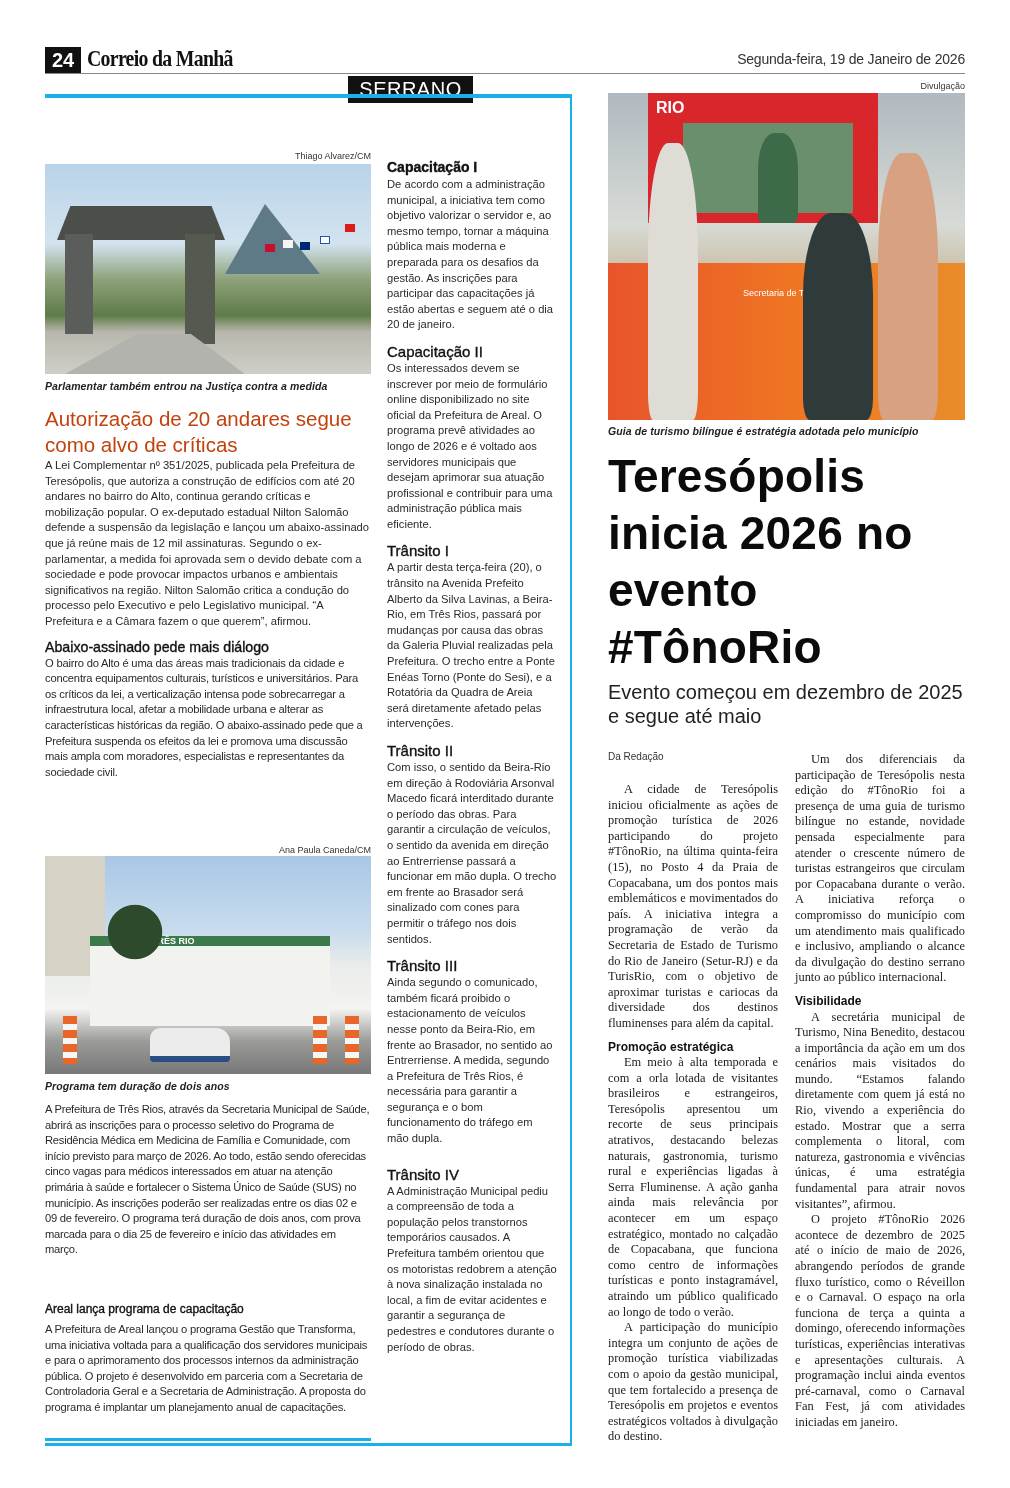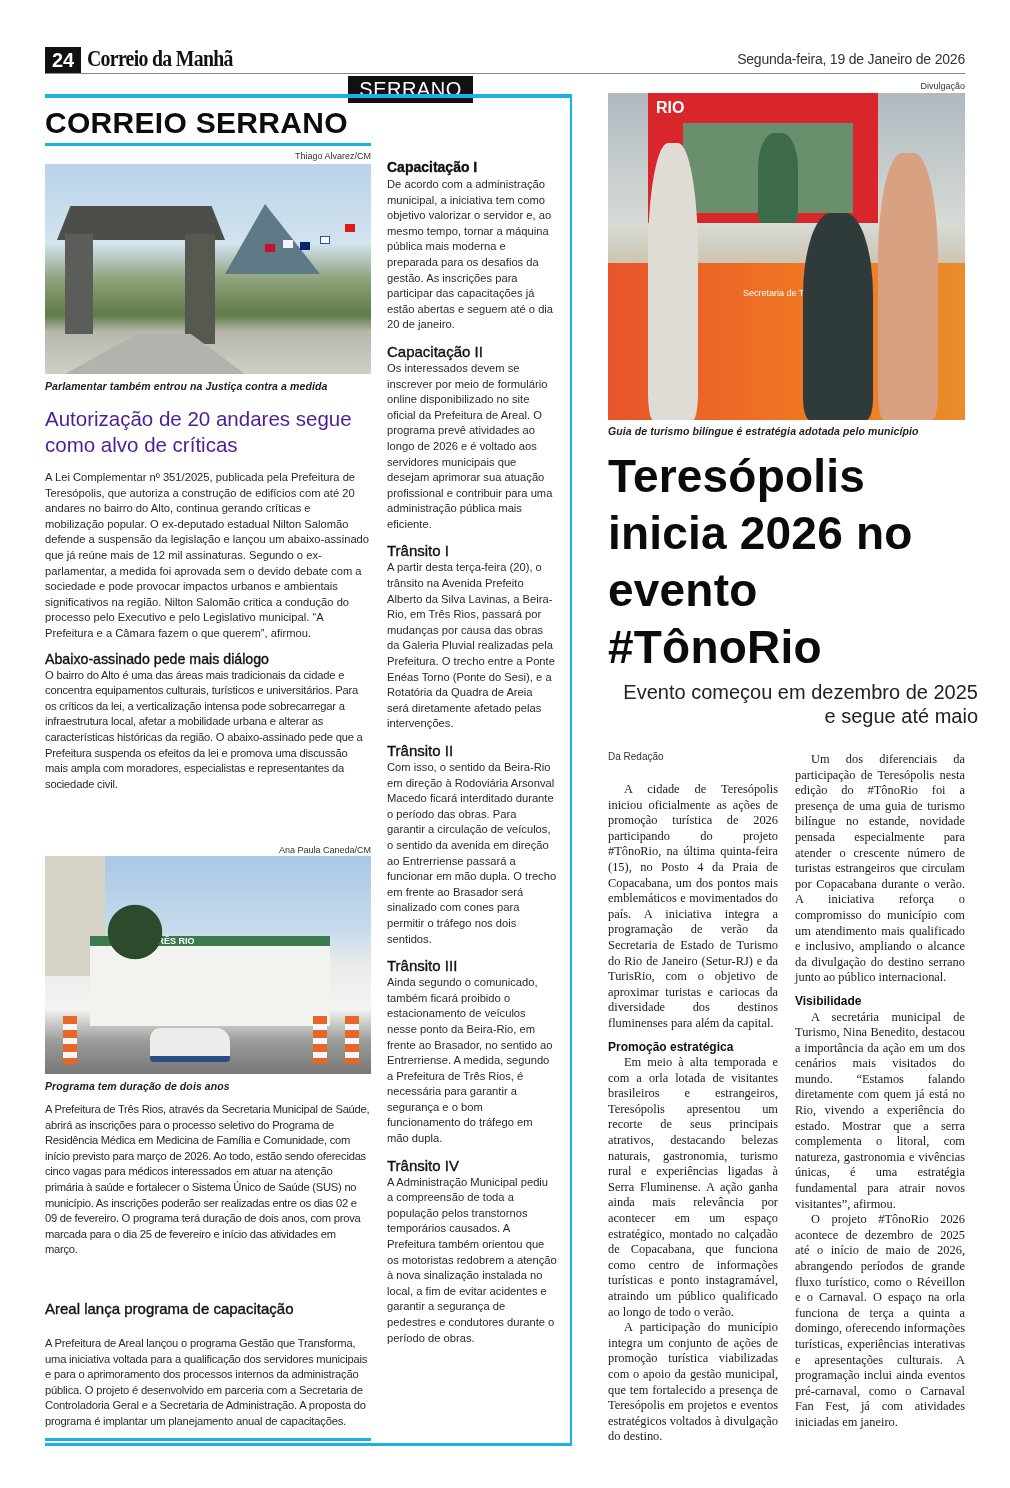--- a/index.html
+++ b/index.html
@@ -60,56 +60,55 @@
   .feature-photo .booth { position: absolute; left: 40px; top: 0; width: 230px; height: 130px; background: #d8262a; }
   .feature-photo .screen { position: absolute; left: 75px; top: 30px; width: 170px; height: 90px; background: #6a8f6d; }
   .feature-photo .counter { position: absolute; left: 0; top: 170px; width: 357px; height: 157px;
     background: linear-gradient(90deg, #e8542b 0%, #f07a22 60%, #e98c2a 100%); }
   .feature-photo .person { position: absolute; border-radius: 40% 40% 10% 10%; }
   .feature-photo .rio-logo { position: absolute; left: 48px; top: 6px; color: #fff; font-weight: 700; font-size: 16px; }
   .feature-photo .sec-label { position: absolute; left: 135px; top: 195px; color: #fff; font-size: 9px; line-height: 11px; }
 
   .headline { position: absolute; left: 608px; top: 448px; width: 370px; font-size: 46px; line-height: 57px;
               font-weight: 700; color: #0b0b0b; letter-spacing: 0.2px; }
-  .deck { position: absolute; left: 608px; top: 680px; width: 370px; font-size: 20px; line-height: 24px; color: #222; font-weight: 400; text-align: right; }
+  .deck { position: absolute; left: 608px; top: 680px; width: 370px; font-size: 20px; line-height: 24px; color: #222; font-weight: 400; }
 
   .serif-col { position: absolute; font-family: "Liberation Serif", serif; font-size: 12.4px; line-height: 15.6px; color: #1a1a1a; text-align: justify; }
   .serif-col p { text-indent: 16px; }
   .serif-col .col-sub { font-family: "Liberation Sans", sans-serif; font-weight: 700; font-size: 12px; text-indent: 0; margin-top: 8px; color: #111; }
 </style>
 </head>
 <body>
 
 <header class="masthead">
   <div class="page-num">24</div>
   <div class="paper-name">Correio da Manhã</div>
   <div class="section-tag">SERRANO</div>
   <div class="edition-date">Segunda-feira, 19 de Janeiro de 2026</div>
 </header>
 
 <section class="serrano-box">
-  <h1 class="box-title">CORREIO SERRANO</h1>
 
   <div class="credit" style="position:absolute; left:0; top:53px; width:326px;">Thiago Alvarez/CM</div>
   <div class="photo photo-gate">
     <div class="mtn"></div>
     <div class="arch-top"></div>
     <div class="arch-l"></div>
     <div class="arch-r"></div>
     <div class="road"></div>
     <div class="flag" style="left:220px;top:80px;background:#c8102e;"></div>
     <div class="flag" style="left:238px;top:76px;background:#f4f4f4;"></div>
     <div class="flag" style="left:255px;top:78px;background:#002776;"></div>
     <div class="flag" style="left:275px;top:72px;background:#fff;border:1px solid #2050c0;"></div>
     <div class="flag" style="left:300px;top:60px;background:#dd1c1a;"></div>
   </div>
   <div class="caption" style="position:absolute; left:0; top:282px; width:326px;">Parlamentar também entrou na Justiça contra a medida</div>
 
   <div class="text-block" style="position:absolute; left:0; top:308px; width:326px;">
-    <h2 style="font-size:20.5px; line-height:26px; font-weight:400; color:#4c1d95; margin-bottom:12px;">Autorização de 20 andares segue como alvo de críticas</h2>
+    <h2 style="font-size:20.5px; line-height:26px; font-weight:400; color:#c2410c; margin-bottom:0;">Autorização de 20 andares segue como alvo de críticas</h2>
     <p>A Lei Complementar nº 351/2025, publicada pela Prefeitura de Teresópolis, que autoriza a construção de edifícios com até 20 andares no bairro do Alto, continua gerando críticas e mobilização popular. O ex-deputado estadual Nilton Salomão defende a suspensão da legislação e lançou um abaixo-assinado que já reúne mais de 12 mil assinaturas. Segundo o ex-parlamentar, a medida foi aprovada sem o devido debate com a sociedade e pode provocar impactos urbanos e ambientais significativos na região. Nilton Salomão critica a condução do processo pelo Executivo e pelo Legislativo municipal. “A Prefeitura e a Câmara fazem o que querem”, afirmou.</p>
     <h3 class="subhead" style="font-size:14.2px; line-height:18px; margin-top:8px; font-weight:400; -webkit-text-stroke:0.35px #111;">Abaixo-assinado pede mais diálogo</h3>
     <p style="letter-spacing:-0.2px;">O bairro do Alto é uma das áreas mais tradicionais da cidade e concentra equipamentos culturais, turísticos e universitários. Para os críticos da lei, a verticalização intensa pode sobrecarregar a infraestrutura local, afetar a mobilidade urbana e alterar as características históricas da região. O abaixo-assinado pede que a Prefeitura suspenda os efeitos da lei e promova uma discussão mais ampla com moradores, especialistas e representantes da sociedade civil.</p>
   </div>
 
   <div class="credit" style="position:absolute; left:0; top:747px; width:326px;">Ana Paula Caneda/CM</div>
   <div class="photo photo-building">
     <div class="tower"></div>
     <div class="bldg">
         <span style="position:absolute; left:62px; top:-10px; font-size:9px; color:#fff; font-weight:700;">TRÊS RIO</span>
@@ -120,21 +119,21 @@
     <div class="cone" style="left:268px;"></div>
     <div class="cone" style="left:300px;"></div>
   </div>
   <div class="caption" style="position:absolute; left:0; top:982px; width:326px;">Programa tem duração de dois anos</div>
 
   <div class="text-block" style="position:absolute; left:0; top:1004px; width:326px;">
     <p style="letter-spacing:-0.25px;">A Prefeitura de Três Rios, através da Secretaria Municipal de Saúde, abrirá as inscrições para o processo seletivo do Programa de Residência Médica em Medicina de Família e Comunidade, com início previsto para março de 2026. Ao todo, estão sendo oferecidas cinco vagas para médicos interessados em atuar na atenção primária à saúde e fortalecer o Sistema Único de Saúde (SUS) no município. As inscrições poderão ser realizadas entre os dias 02 e 09 de fevereiro. O programa terá duração de dois anos, com prova marcada para o dia 25 de fevereiro e início das atividades em março.</p>
   </div>
 
   <div class="text-block" style="position:absolute; left:0; top:1201px; width:326px;">
-    <h3 class="subhead" style="font-size:15px; line-height:20px; font-weight:400; -webkit-text-stroke:0.35px #111; margin-bottom:17px;">Areal lança programa de capacitação</h3>
+    <h3 class="subhead" style="font-size:12px; line-height:20px; font-weight:400; -webkit-text-stroke:0.35px #111; margin-bottom:3px;">Areal lança programa de capacitação</h3>
     <p style="letter-spacing:-0.2px;">A Prefeitura de Areal lançou o programa Gestão que Transforma, uma iniciativa voltada para a qualificação dos servidores municipais e para o aprimoramento dos processos internos da administração pública. O projeto é desenvolvido em parceria com a Secretaria de Controladoria Geral e a Secretaria de Administração. A proposta do programa é implantar um planejamento anual de capacitações.</p>
   </div>
   <div style="position:absolute; left:0; top:1340px; width:326px; height:3px; background:#1ab0e8;"></div>
 
   <div class="text-block" style="position:absolute; left:342px; top:60px; width:170px;">
     <div style="margin-bottom:9px;">
       <h3 class="subhead" style="font-size:14px; line-height:19px; font-weight:700; -webkit-text-stroke:0.35px #111;">Capacitação I</h3>
       <div class="txt">De acordo com a administração municipal, a iniciativa tem como objetivo valorizar o servidor e, ao mesmo tempo, tornar a máquina pública mais moderna e preparada para os desafios da gestão. As inscrições para participar das capacitações já estão abertas e seguem até o dia 20 de janeiro.</div>
     </div>
     <div style="margin-bottom:9px;">
@@ -142,21 +141,21 @@
       <div class="txt">Os interessados devem se inscrever por meio de formulário online disponibilizado no site oficial da Prefeitura de Areal. O programa prevê atividades ao longo de 2026 e é voltado aos servidores municipais que desejam aprimorar sua atuação profissional e contribuir para uma administração pública mais eficiente.</div>
     </div>
     <div style="margin-bottom:9px;">
       <h3 class="subhead" style="font-size:15px; line-height:19px; font-weight:400; -webkit-text-stroke:0.35px #111;">Trânsito I</h3>
       <div class="txt">A partir desta terça-feira (20), o trânsito na Avenida Prefeito Alberto da Silva Lavinas, a Beira-Rio, em Três Rios, passará por mudanças por causa das obras da Galeria Pluvial realizadas pela Prefeitura. O trecho entre a Ponte Enéas Torno (Ponte do Sesi), e a Rotatória da Quadra de Areia será diretamente afetado pelas intervenções.</div>
     </div>
     <div style="margin-bottom:9px;">
       <h3 class="subhead" style="font-size:15px; line-height:19px; font-weight:400; -webkit-text-stroke:0.35px #111;">Trânsito II</h3>
       <div class="txt">Com isso, o sentido da Beira-Rio em direção à Rodoviária Arsonval Macedo ficará interditado durante o período das obras. Para garantir a circulação de veículos, o sentido da avenida em direção ao Entrerriense passará a funcionar em mão dupla. O trecho em frente ao Brasador será sinalizado com cones para permitir o tráfego nos dois sentidos.</div>
     </div>
-    <div style="margin-bottom:9px;">
+    <div style="margin-bottom:18px;">
       <h3 class="subhead" style="font-size:15px; line-height:19px; font-weight:400; -webkit-text-stroke:0.35px #111;">Trânsito III</h3>
       <div class="txt">Ainda segundo o comunicado, também ficará proibido o estacionamento de veículos nesse ponto da Beira-Rio, em frente ao Brasador, no sentido ao Entrerriense. A medida, segundo a Prefeitura de Três Rios, é necessária para garantir a segurança e o bom funcionamento do tráfego em mão dupla.</div>
     </div>
     <div>
       <h3 class="subhead" style="font-size:15px; line-height:19px; font-weight:400; -webkit-text-stroke:0.35px #111;">Trânsito IV</h3>
       <div class="txt">A Administração Municipal pediu a compreensão de toda a população pelos transtornos temporários causados. A Prefeitura também orientou que os motoristas redobrem a atenção à nova sinalização instalada no local, a fim de evitar acidentes e garantir a segurança de pedestres e condutores durante o período de obras.</div>
     </div>
   </div>
 </section>
 

